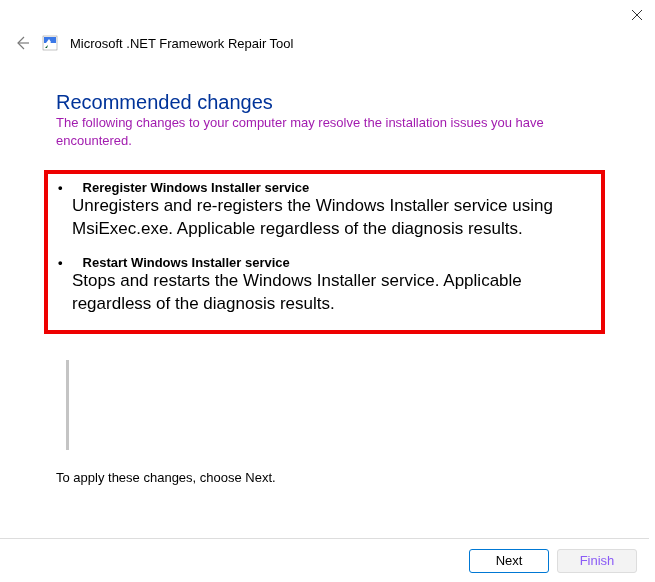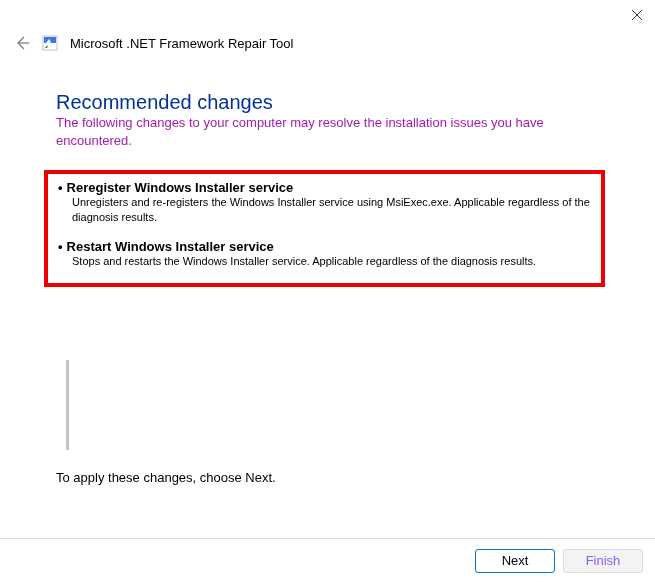--- a/index.html
+++ b/index.html
@@ -80,23 +80,24 @@
       display: flex;
       align-items: baseline;
     }
     .bullet {
       font-weight: bold;
       margin-right: 4px;
     }
     .change-title {
       font-weight: bold;
       font-size: 13px;
+      margin-left: 16px;
     }
     .change-desc {
-      font-size: 11px;
+      font-size: 17px;
       line-height: 1.35;
       padding-left: 14px;
     }
     .scroll-track {
       position: absolute;
       left: 66px;
       top: 360px;
       width: 3px;
       height: 90px;
       background: #c4c4c4;
@@ -104,21 +105,21 @@
     .apply-text {
       position: absolute;
       left: 56px;
       top: 470px;
       font-size: 13px;
     }
     .footer {
       position: absolute;
       bottom: 0;
       left: 0;
-      right: 0;
+      right: 6px;
       height: 44px;
       border-top: 1px solid #dddddd;
       display: flex;
       justify-content: flex-end;
       align-items: center;
       padding-right: 12px;
       gap: 8px;
     }
     .btn {
       width: 80px;

